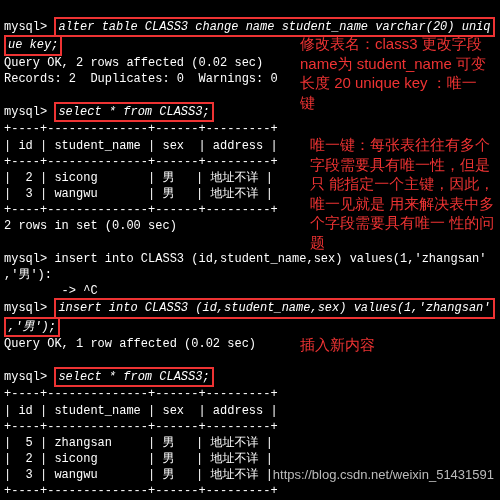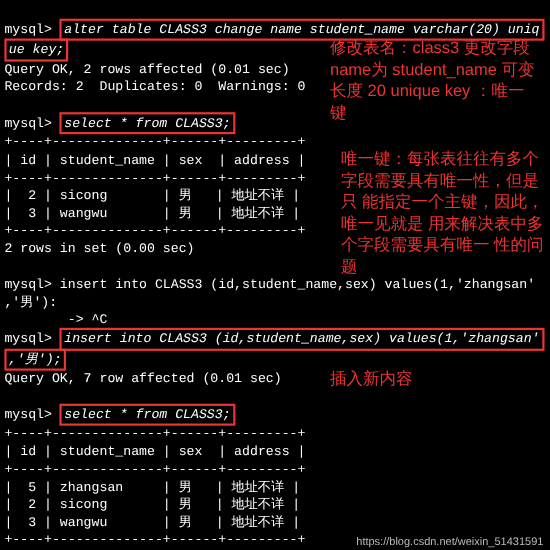--- a/index.html
+++ b/index.html
@@ -30,51 +30,51 @@
   .note {
     position: absolute;
     color: #e33;
     font-size: 15px;
     line-height: 1.3;
     font-family: "Microsoft YaHei", sans-serif;
     white-space: normal;
   }
   .footer {
     position: absolute;
-    bottom: 2px;
+    bottom: 18px;
     right: 6px;
     color: #bbb;
-    font-size: 10px;
+    font-size: 13px;
     font-family: sans-serif;
   }
 </style>
 </head>
 <body>
 
 <div class="terminal">
 <span class="line"><span>mysql&gt; </span><span class="box-red"><span>alter table CLASS3 change name student_name varchar(20) uniq</span></span></span>
 <span class="line"><span class="box-red"><span>ue key;</span></span></span>
-<span class="line">Query OK, 2 rows affected (0.01 sec)</span>
+<span class="line">Query OK, 2 rows affected (0.02 sec)</span>
 <span class="line">Records: 2  Duplicates: 0  Warnings: 0</span>
 <span class="line"></span>
 <span class="line"><span>mysql&gt; </span><span class="box-red"><span>select * from CLASS3;</span></span></span>
 <span class="line">+----+--------------+------+---------+</span>
 <span class="line">| id | student_name | sex  | address |</span>
 <span class="line">+----+--------------+------+---------+</span>
 <span class="line">|  2 | sicong       | 男   | 地址不详 |</span>
 <span class="line">|  3 | wangwu       | 男   | 地址不详 |</span>
 <span class="line">+----+--------------+------+---------+</span>
 <span class="line">2 rows in set (0.00 sec)</span>
 <span class="line"></span>
 <span class="line">mysql&gt; insert into CLASS3 (id,student_name,sex) values(1,'zhangsan'</span>
 <span class="line">,'男'):</span>
 <span class="line">        -&gt; ^C</span>
 <span class="line"><span>mysql&gt; </span><span class="box-red"><span>insert into CLASS3 (id,student_name,sex) values(1,'zhangsan'</span></span></span>
 <span class="line"><span class="box-red"><span>,'男');</span></span></span>
-<span class="line">Query OK, 7 row affected (0.01 sec)</span>
+<span class="line">Query OK, 1 row affected (0.02 sec)</span>
 <span class="line"></span>
 <span class="line"><span>mysql&gt; </span><span class="box-red"><span>select * from CLASS3;</span></span></span>
 <span class="line">+----+--------------+------+---------+</span>
 <span class="line">| id | student_name | sex  | address |</span>
 <span class="line">+----+--------------+------+---------+</span>
 <span class="line">|  5 | zhangsan     | 男   | 地址不详 |</span>
 <span class="line">|  2 | sicong       | 男   | 地址不详 |</span>
 <span class="line">|  3 | wangwu       | 男   | 地址不详 |</span>
 <span class="line">+----+--------------+------+---------+</span>
 

